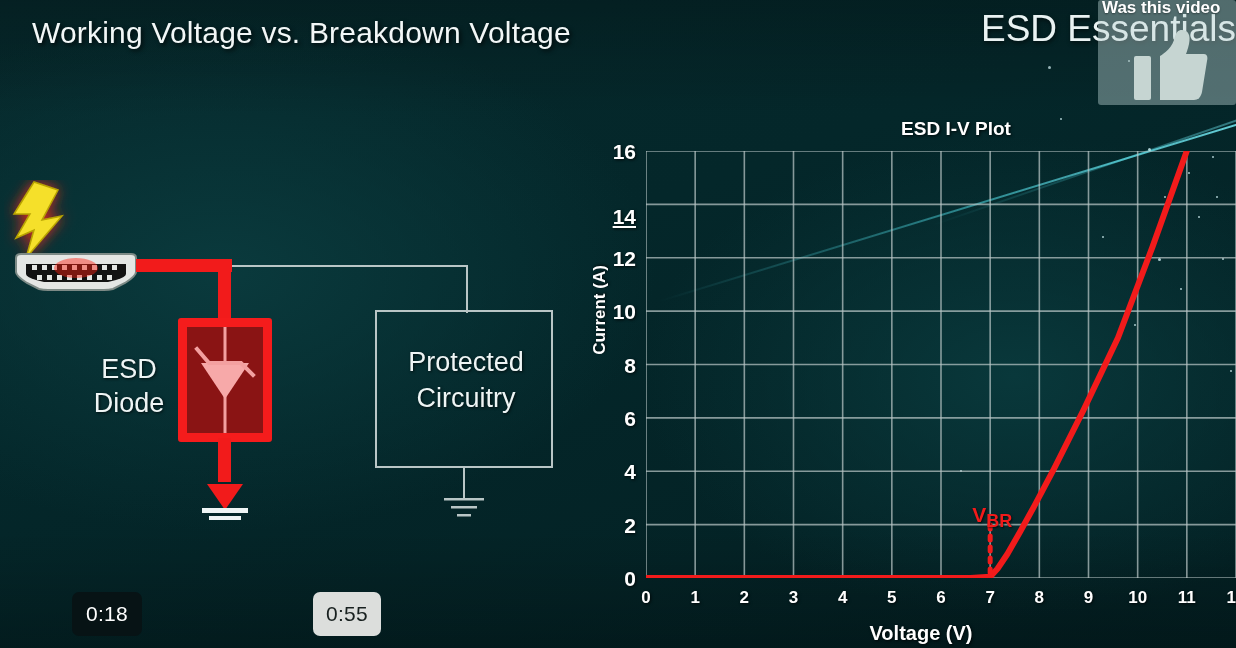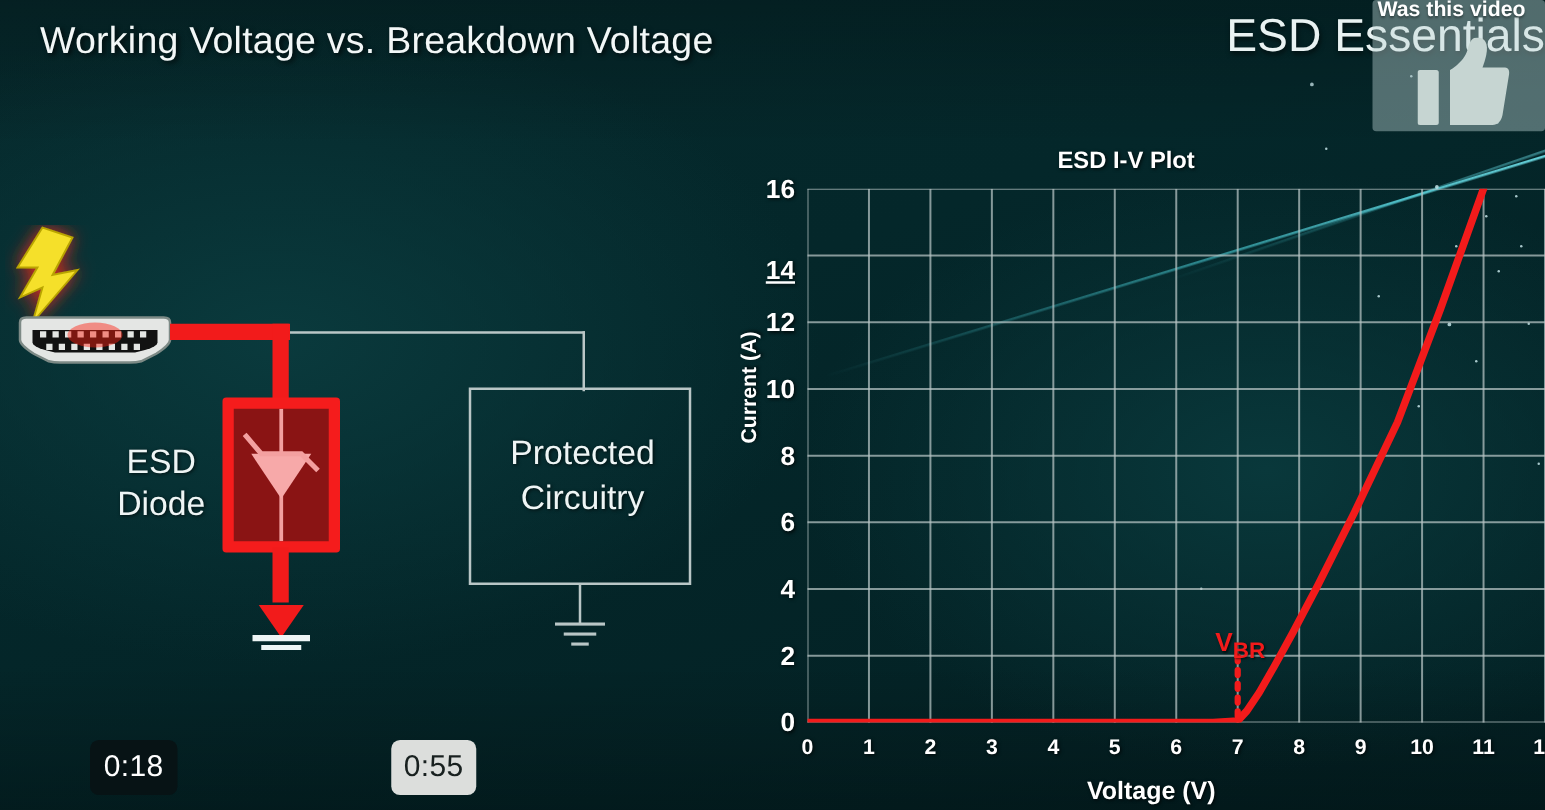--- a/index.html
+++ b/index.html
@@ -81,21 +81,21 @@
   }
   #prot-label {
     position:absolute; left:0; top:32px; width:178px;
     text-align:center; color:#eef5f5; font-size:27px; line-height:36px;
     text-shadow:1px 1px 3px rgba(0,0,0,.7);
   }
 
   
   #chart { position:absolute; left:576px; top:110px; width:660px; height:538px; }
   #chart-title {
-    position:absolute; left:270px; top:8px; width:220px; 
+    position:absolute; left:270px; top:8px; width:220px; text-align:center;
     color:#ffffff; font-size:19px; font-weight:700; white-space:nowrap;
     text-shadow:1px 1px 3px rgba(0,0,0,.8);
   }
   #plot {
     position:absolute; left:70px; top:41px; width:590px; height:427px;
   }
   #ylabel {
     position:absolute; left:-46px; top:190px; width:140px; text-align:center;
     color:#ffffff; font-size:17px; font-weight:700;
     transform:rotate(-90deg); text-shadow:1px 1px 3px rgba(0,0,0,.8);
@@ -118,21 +118,21 @@
   #vbr-label {
     position:absolute; color:#f21b1b; font-weight:700; font-size:21px;
     text-shadow:1px 1px 2px rgba(0,0,0,.65);
   }
   #vbr-label sub { font-size:18px; }
 
   
   .chip {
     position:absolute; border-radius:7px;
     display:flex; align-items:center; justify-content:center;
-    font-size:24px; letter-spacing:.3px;
+    font-size:21px; letter-spacing:.3px;
   }
   #chip-0 { left:72px; top:592px; width:70px; height:44px; background:#071315; color:#ffffff; }
   #chip-1 { left:313px; top:592px; width:68px; height:44px; background:#dcdedc; color:#18201f; }
 </style>
 </head>
 <body>
 
 <div id="stage">
 
   <div class="bg-streak s1"></div>

